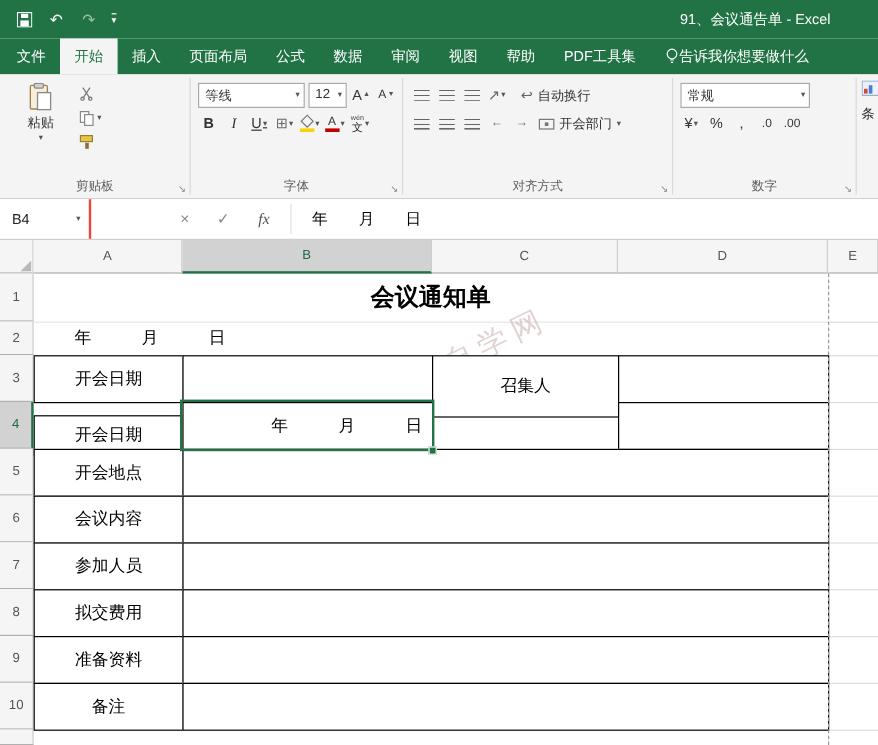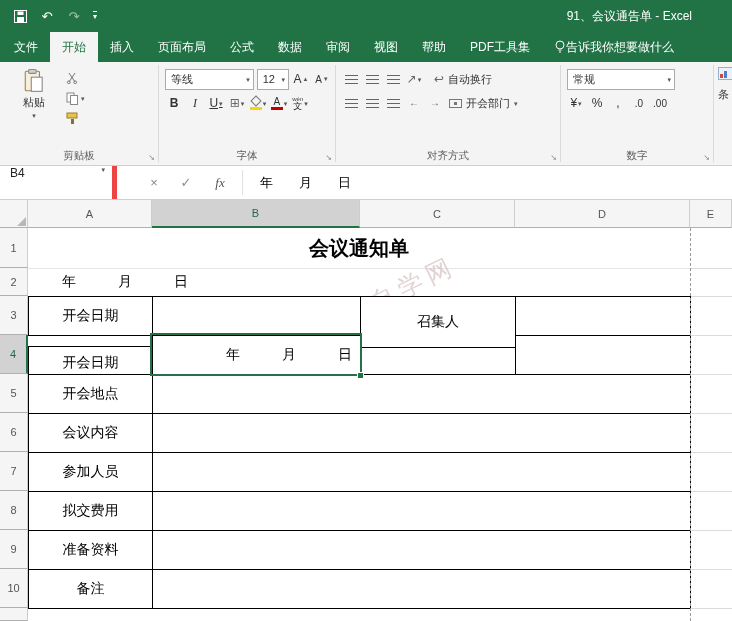--- a/index.html
+++ b/index.html
@@ -41,21 +41,21 @@
   .pinyin .top { font-size:6px; color:#444; }
   .pinyin .bot { font-size:9px; color:#222; }
   .merge-icon { width:13px; height:9px; border:1px solid #777; display:inline-block; position:relative; }
   .merge-icon::after { content:""; position:absolute; left:4px; top:2px; width:3px; height:3px; background:#777; }
   .paste-btn { width:48px; display:flex; flex-direction:column; align-items:center; justify-content:flex-start; gap:2px; padding-top:2px; font-size:11px; color:#333; }
   .mini-col { display:flex; flex-direction:column; gap:4px; padding-top:3px; }
   .mini-btn { display:flex; align-items:center; gap:2px; height:16px; }
 
   
   .fbar { position:absolute; top:166px; left:0; width:732px; height:34px; background:#fff; border-bottom:1px solid #cfcfcf; }
-  .namebox { position:absolute; left:0; top:0; width:117px; height:33px; border-right:5px solid #ef4444; display:flex; }
+  .namebox { position:absolute; left:0; top:0; width:76px; height:33px; border-right:2px solid #ef4444; display:flex; align-items:center; }
   .namebox .ref { padding-left:10px; font-size:12px; color:#222; flex:1; }
   .namebox .caret { padding-right:7px; }
   .fbtn { position:absolute; top:0; width:28px; height:33px; display:flex; align-items:center; justify-content:center; color:#8a8a8a; font-size:13px; }
   .fx { font-style:italic; font-family:"Liberation Serif","DejaVu Serif",serif; color:#555; }
   .fcontent { position:absolute; left:248px; top:0; right:0; height:33px; line-height:33px; padding-left:12px; font-size:13px; color:#000; white-space:pre; }
   .fsep { position:absolute; left:242px; top:4px; height:25px; width:1px; background:#e0e0e0; }
 
   
   .sheet { position:absolute; top:200px; left:0; width:732px; height:421px; background:#fff; overflow:hidden; }
   .hdr { position:absolute; background:#f5f5f5; color:#555; font-size:11px; display:flex; align-items:center; justify-content:center; border-right:1px solid #cdcdcd; border-bottom:1px solid #b0b0b0; }

